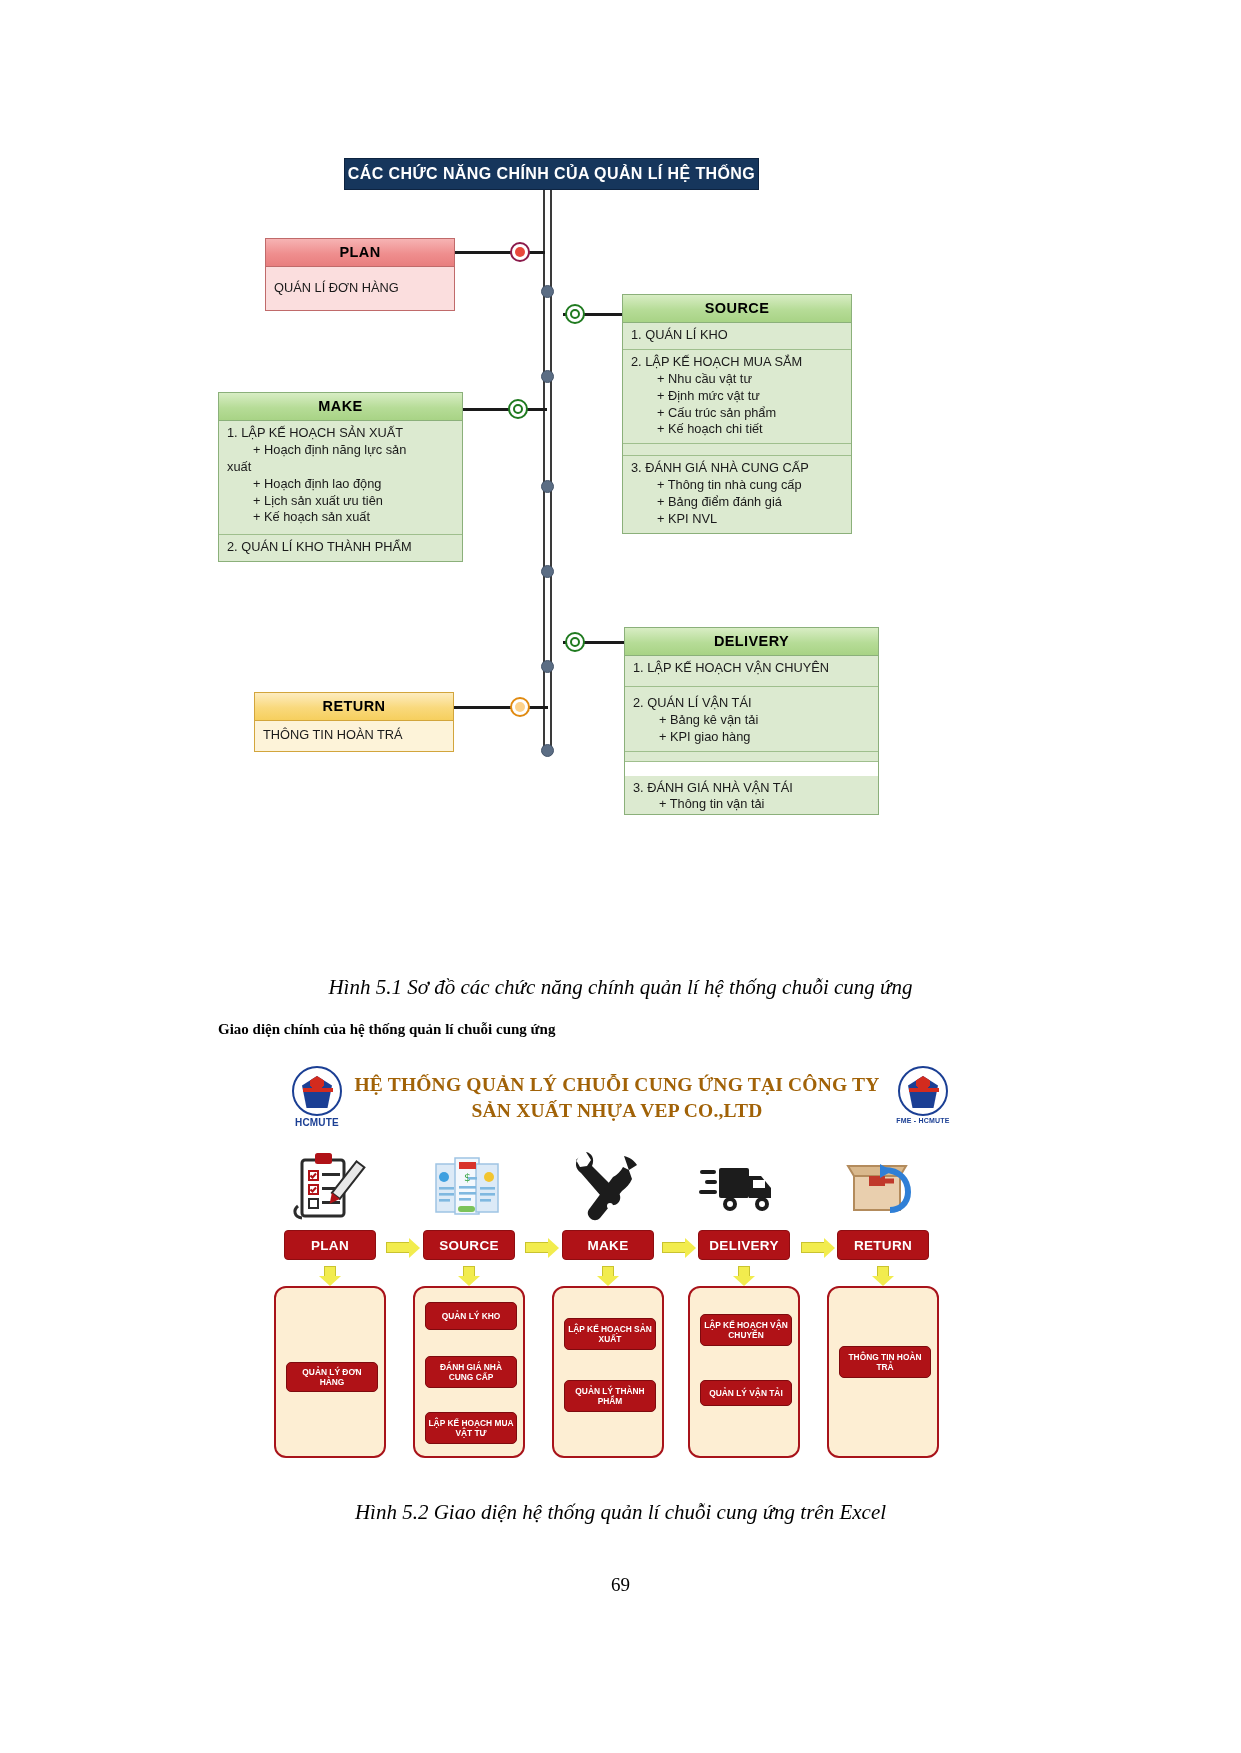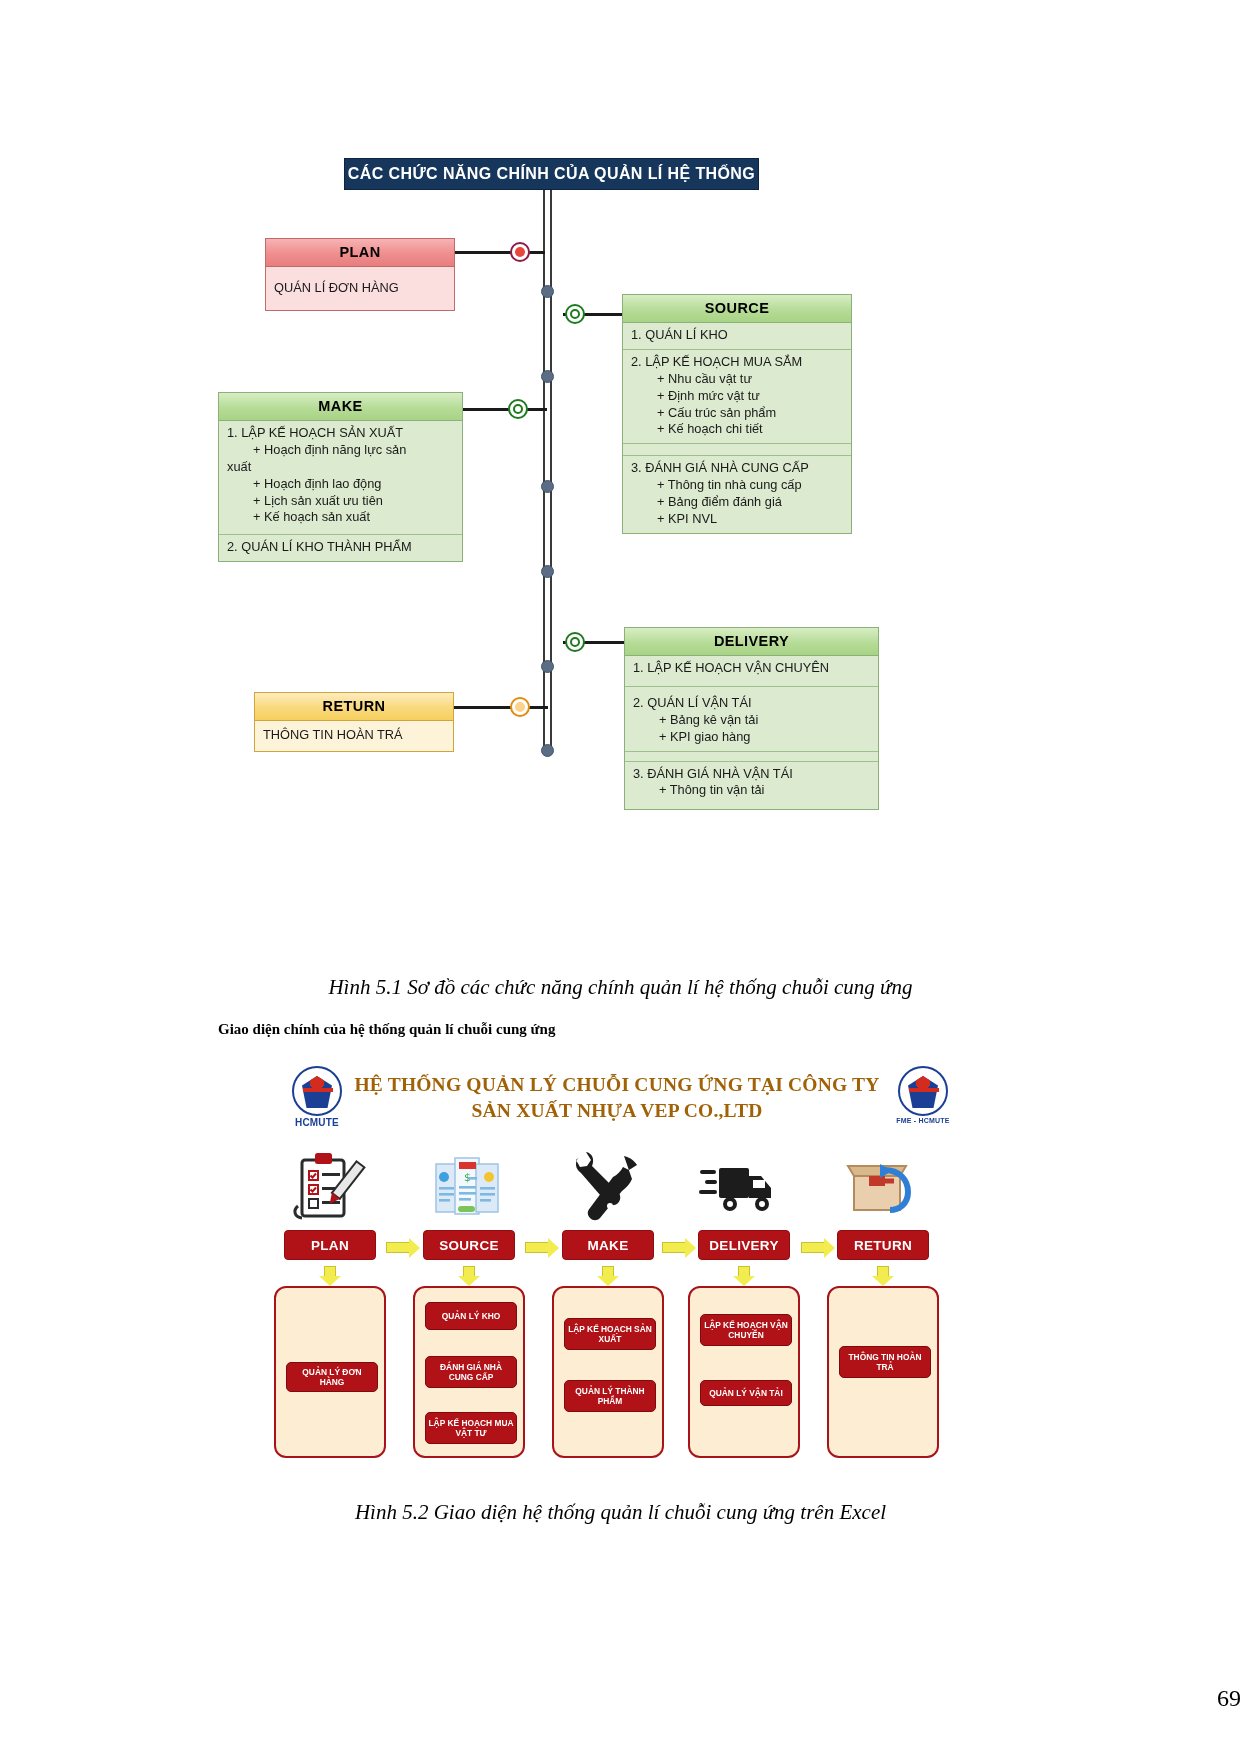--- a/index.html
+++ b/index.html
@@ -168,22 +168,22 @@
     border:2.5px solid #a8131a; border-radius:12px;
   }
   .pitem {
     position:absolute; background:#b01217; border:1.5px solid #7e0a0e; border-radius:5px;
     color:#fff; font-family:"Liberation Sans", sans-serif; font-weight:bold;
     font-size:8.4px; line-height:1.25; text-align:center;
     display:flex; align-items:center; justify-content:center; padding:2px;
   }
 
   #pagenum {
-    position:absolute; left:0; top:1685px; width:100%; text-align:right;
-    font-family:"Liberation Serif", serif; font-size:24px;
+    position:absolute; left:0; top:1574px; width:100%; text-align:center;
+    font-family:"Liberation Serif", serif; font-size:19px;
   }
 </style>
 </head>
 <body>
 
 <div id="fig1">
 
   <div class="chart-title">CÁC CHỨC NĂNG CHÍNH CỦA QUẢN LÍ HỆ THỐNG</div>
 
   <div class="spine">
@@ -261,21 +261,21 @@
 
   <div class="box" id="delivery">
     <div class="hdr">DELIVERY</div>
     <div class="cell sep" style="padding:4px 6px 9px 8px;">1. LẬP KẾ HOẠCH VẬN CHUYÊN</div>
     <div class="cell sep" style="padding-top:8px;">
       <span>2. QUÁN LÍ VẬN TÁI</span>
       <span class="ind">+ Bảng kê vận tải</span>
       <span class="ind">+ KPI giao hàng</span>
     </div>
     <div class="gap"></div>
-    <div class="cell" style="padding-bottom:10px;">
+    <div class="cell" style="padding-bottom:1px;margin-top:14px;">
       <span>3. ĐÁNH GIÁ NHÀ VẬN TÁI</span>
       <span class="ind">+ Thông tin vận tải</span>
     </div>
   </div>
 
   <div class="box" id="ret">
     <div class="hdr">RETURN</div>
     <div class="cell">THÔNG TIN HOÀN TRÁ</div>
   </div>
 </div>

